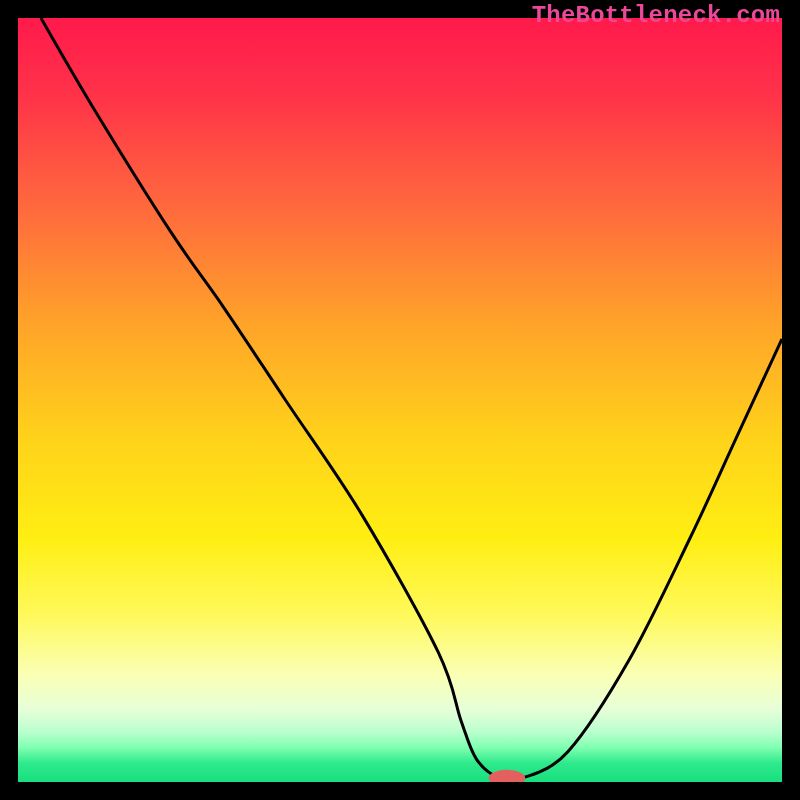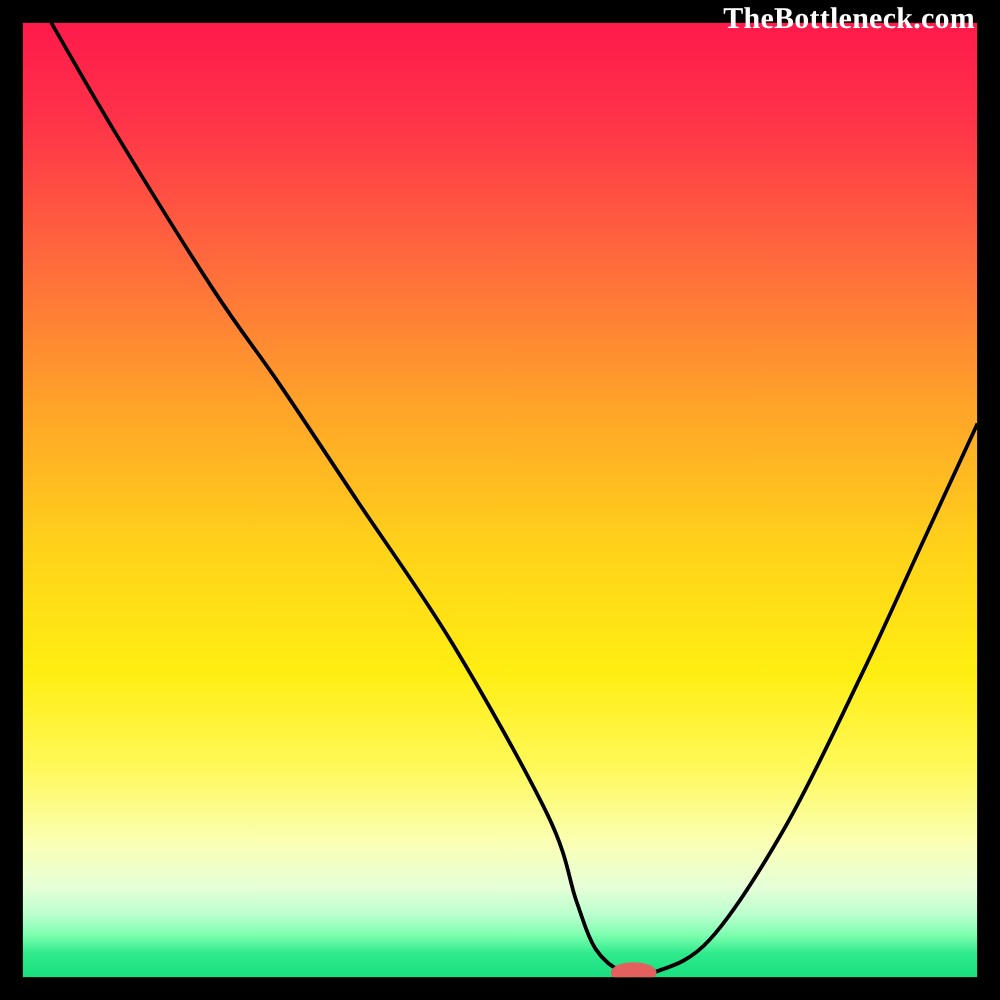--- a/index.html
+++ b/index.html
@@ -23,24 +23,24 @@
     left: 18px;
     top: 18px;
     width: 764px;
     height: 764px;
     overflow: hidden;
   }
   .watermark {
     position: absolute;
     top: 2px;
     right: 20px;
-    font-family: Liberation Serif, serif;
+    font-family: Liberation Mono, monospace;
     font-size: 24px;
     font-weight: 600;
-    color: #ffffff;
+    color: #ec4899;
     letter-spacing: 0.2px;
     user-select: none;
   }
   svg {
     display: block;
   }
 </style>
 </head>
 <body>
 

